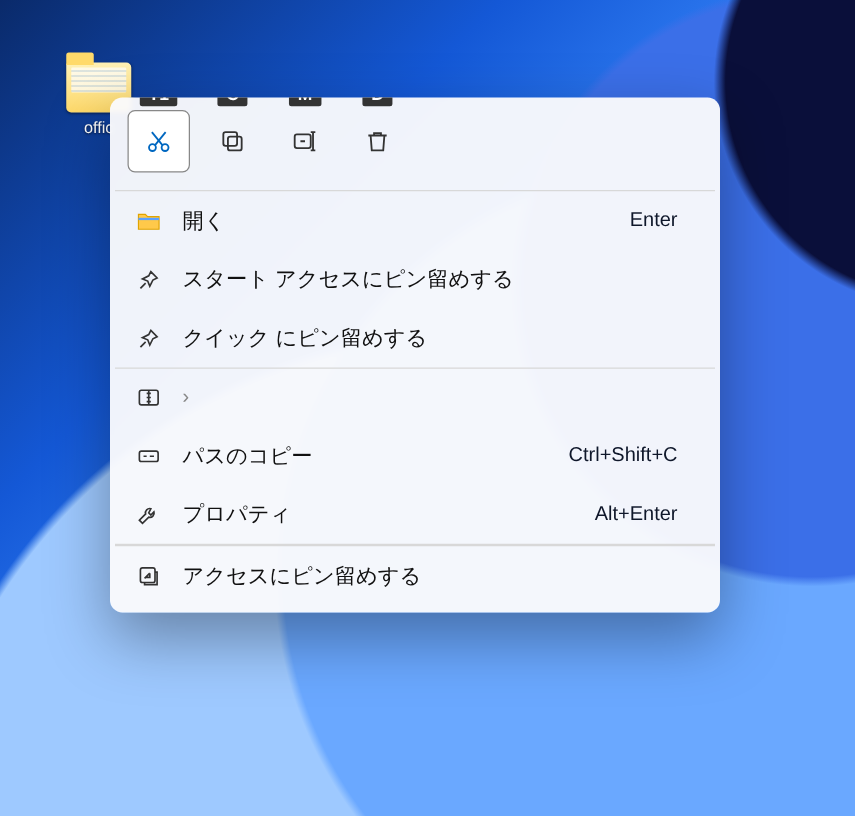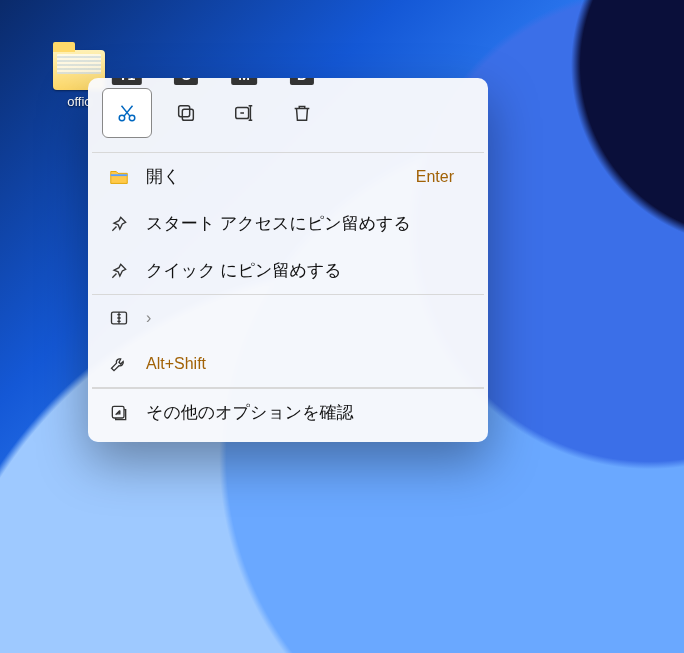--- a/index.html
+++ b/index.html
@@ -11,29 +11,29 @@
     radial-gradient(circle at 80% 70%, #6aa8ff 0%, #6aa8ff 45%, transparent 46%),
     radial-gradient(circle at 55% 110%, #9ec9ff 0%, #9ec9ff 55%, transparent 56%),
     linear-gradient(135deg,#0a2a6a 0%,#1458d6 30%,#3b8cff 55%,#8fc3ff 80%,#d6ecff 100%);
   }
   
   .desktop-icon{position:absolute;left:46px;top:50px;width:66px;text-align:center;color:#fff;text-shadow:0 1px 2px rgba(0,0,0,.7);font-size:13px;}
   .folder{width:52px;height:40px;margin:0 auto 4px;background:linear-gradient(#fff1b6,#ffda6a);border-radius:2px 4px 4px 4px;position:relative;box-shadow:0 1px 2px rgba(0,0,0,.4);}
   .folder::before{content:"";position:absolute;top:-8px;left:0;width:22px;height:10px;background:#ffda6a;border-radius:2px 2px 0 0;}
   .folder::after{content:"";position:absolute;top:4px;left:4px;right:4px;height:20px;background:repeating-linear-gradient(#fff,#fff 2px,#cfe0f5 2px,#cfe0f5 4px);border-radius:1px;opacity:.7;}
   
-  .menu{position:absolute;left:88px;top:78px;width:400px;background:rgba(250,250,252,.96);border-radius:10px;box-shadow:0 20px 50px rgba(0,0,0,.35);padding-bottom:6px;overflow:hidden;backdrop-filter:blur(2px);}
+  .menu{position:absolute;left:88px;top:78px;width:488px;background:rgba(250,250,252,.96);border-radius:10px;box-shadow:0 20px 50px rgba(0,0,0,.35);padding-bottom:6px;overflow:hidden;backdrop-filter:blur(2px);}
   .topbar{display:flex;align-items:center;gap:10px;padding:10px 14px 14px;}
   .topbtn{width:48px;height:48px;display:flex;align-items:center;justify-content:center;border-radius:6px;position:relative;}
   .topbtn.selected{border:1px solid #888;background:#fff;}
   .tag{position:absolute;top:-24px;left:50%;transform:translateX(-50%);background:#333;color:#fff;font-size:14px;font-weight:600;padding:2px 7px;border-radius:2px;}
   .sep{height:1px;background:#d8d8d8;margin:0 4px;}
   .item{display:flex;align-items:center;gap:16px;padding:12px 20px;font-size:17px;color:#111;position:relative;}
   .item .lbl{flex:1;}
-  .item .shortcut{color:#a16207;font-size:16px;margin-right:14px;}
+  .item .shortcut{color:#0f172a;font-size:16px;margin-right:14px;}
   .item .chev{color:#888;font-size:16px;margin-right:14px;}
   .ico{width:22px;height:22px;flex:0 0 22px;display:flex;align-items:center;justify-content:center;}
   svg{display:block}
 </style>
 </head>
 <body>
 
 <div class="wall"></div>
 
 <div class="desktop-icon">
@@ -128,41 +128,53 @@
     <span class="ico">
       <svg width="20" height="20" viewBox="0 0 24 24" fill="none" stroke="#333" stroke-width="1.6">
         <rect x="3" y="5" width="18" height="14" rx="2"></rect>
           <path d="M12 5v14"></path>
           <path d="M10 8h4M10 12h4M10 16h4"></path>
       </svg>
     </span>
     <span class="chev">›</span>
   </div>
 
+  <div class="item">
+    <span class="ico">
+      <svg width="20" height="20" viewBox="0 0 24 24" fill="none" stroke="#333" stroke-width="1.6">
+        <rect x="3" y="7" width="18" height="10" rx="2"></rect>
+          <path d="M7 12h3M13 12h4"></path>
+      </svg>
+    </span>
+    <span class="lbl">パスのコピー</span>
+    <span class="shortcut">Ctrl+Shift+C</span>
+
+  </div>
 
   <div class="item">
     <span class="ico">
       <svg width="20" height="20" viewBox="0 0 24 24" fill="none" stroke="#333" stroke-width="1.6">
         <path d="M14 6a4 4 0 0 0-5 5l-6 6 3 3 6-6a4 4 0 0 0 5-5l-3 3-2-2z"></path>
       </svg>
     </span>
-    <span class="shortcut">Alt+Shift</span>
+    <span class="lbl">プロパティ</span>
+    <span class="shortcut">Alt+Enter</span>
 
   </div>
 
   <div class="sep"></div>
 
 
   <div class="sep"></div>
 
   <div class="item">
     <span class="ico">
       <svg width="20" height="20" viewBox="0 0 24 24" fill="none" stroke="#333" stroke-width="1.6">
         <rect x="4" y="4" width="14" height="14" rx="2"></rect>
           <path d="M18 8h2v12H8v-2"></path>
           <path d="M8 14l5-5M13 9v4h-4"></path>
       </svg>
     </span>
-    <span class="lbl">その他のオプションを確認</span>
+    <span class="lbl">アクセスにピン留めする</span>
 
   </div>
 
 </div>
 
 </body></html>

